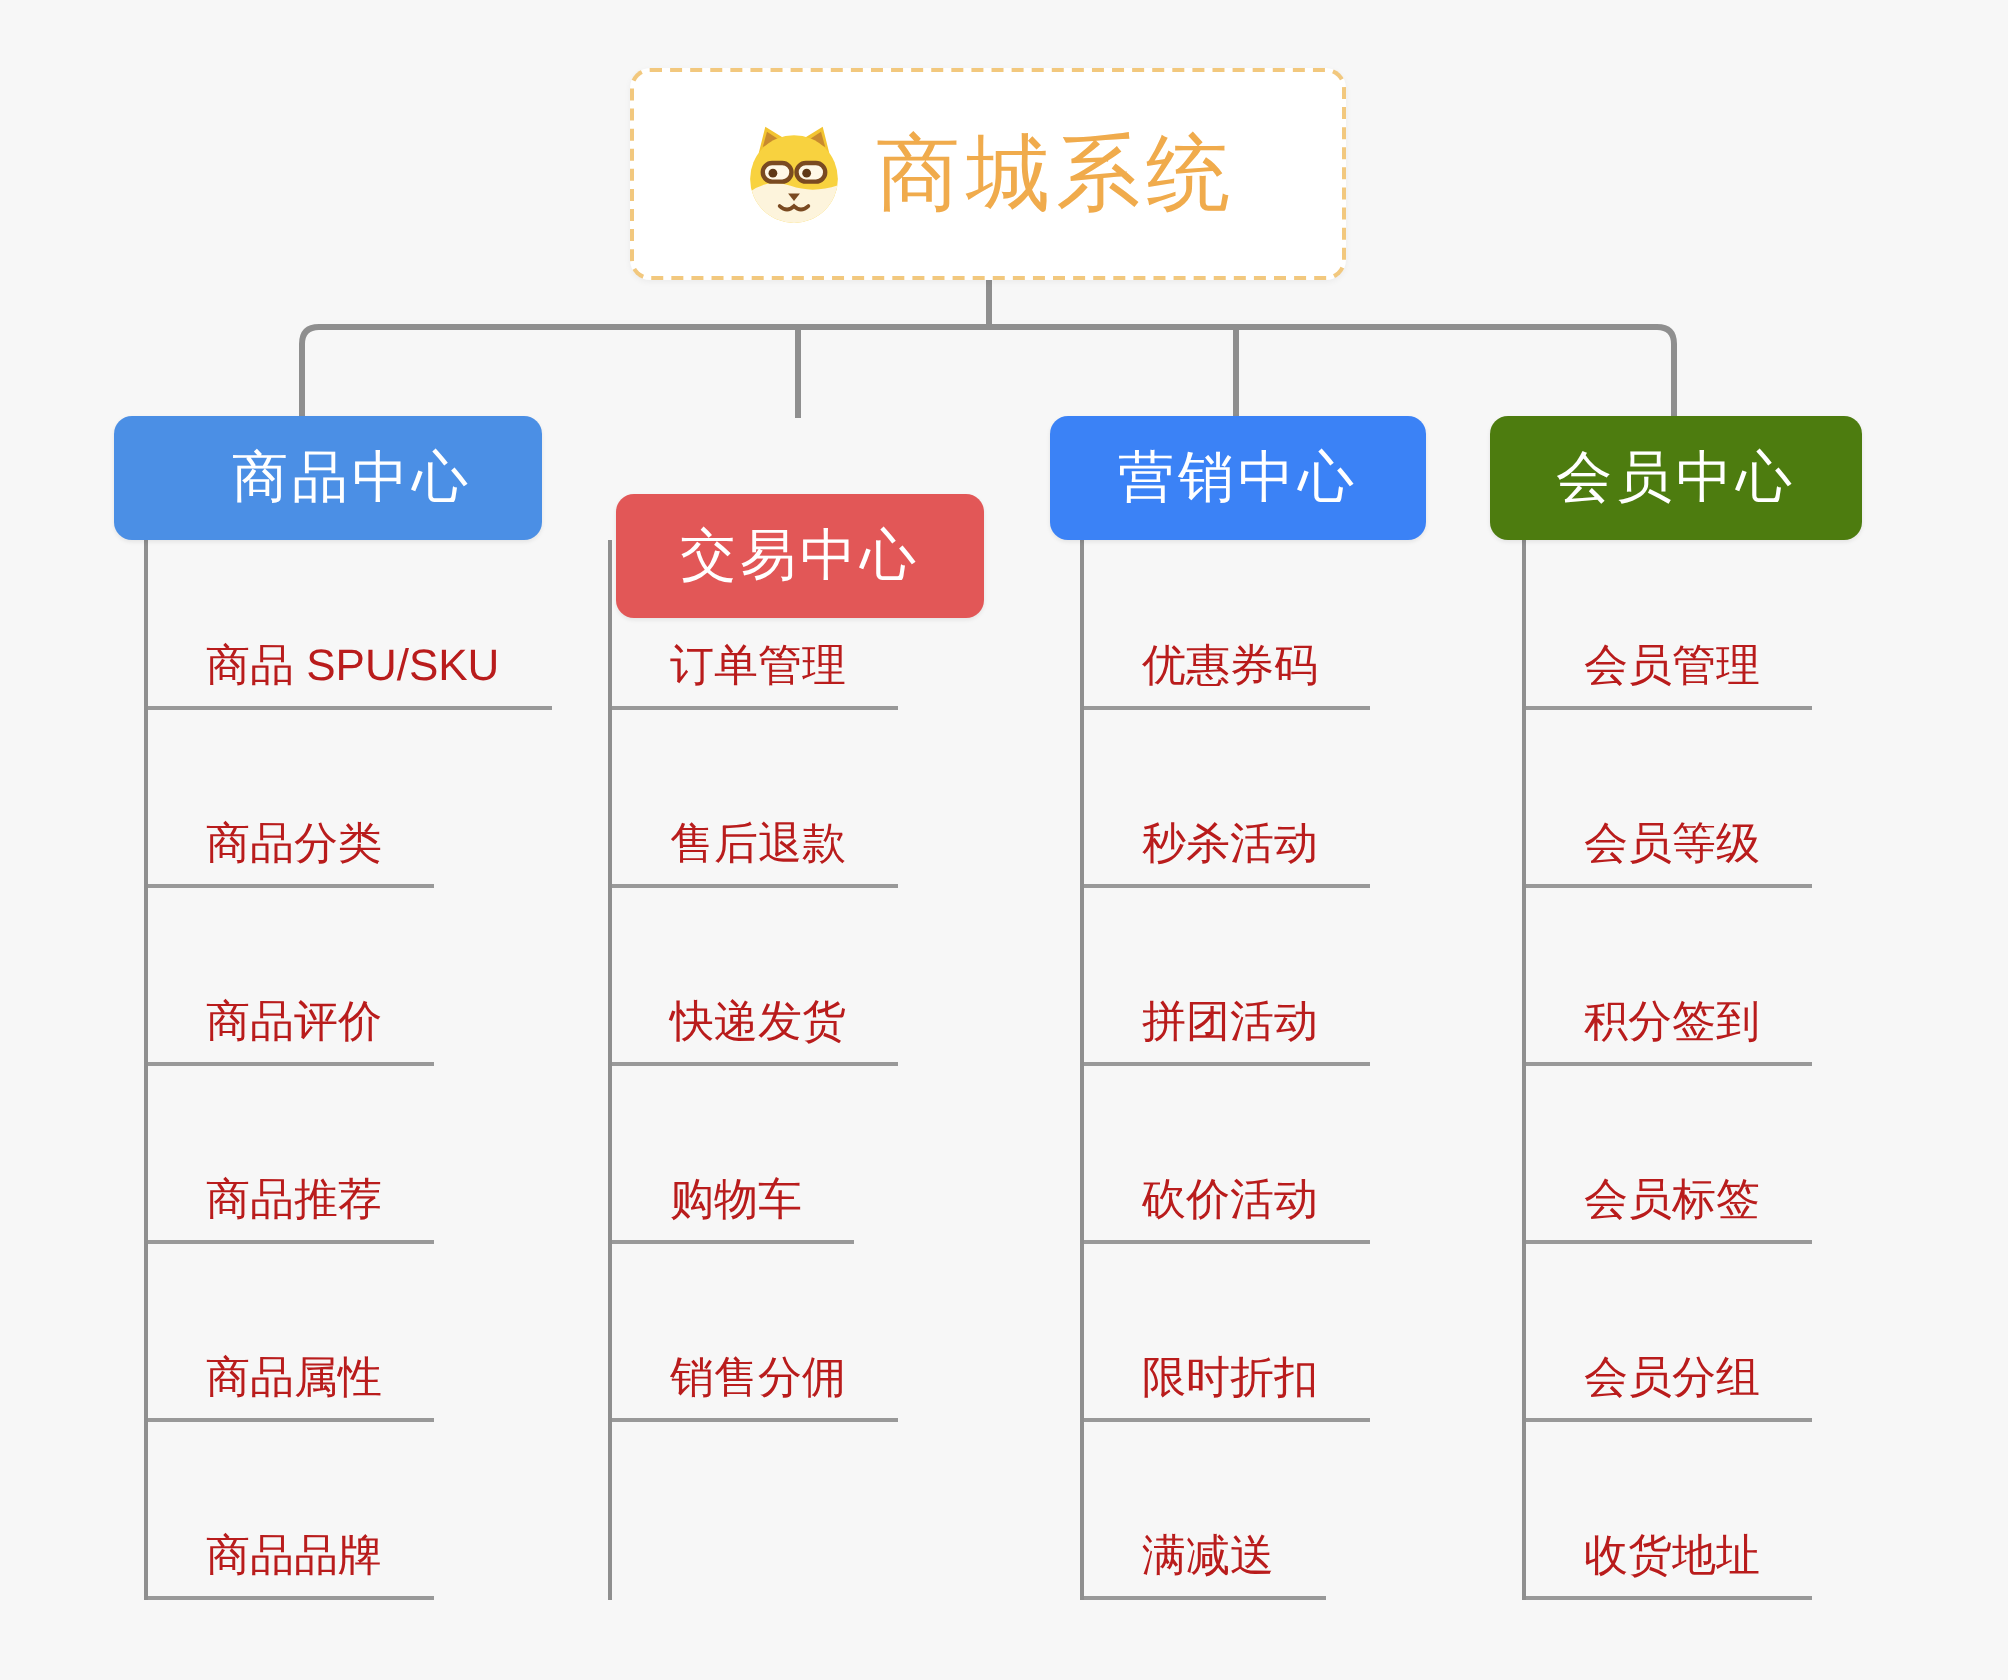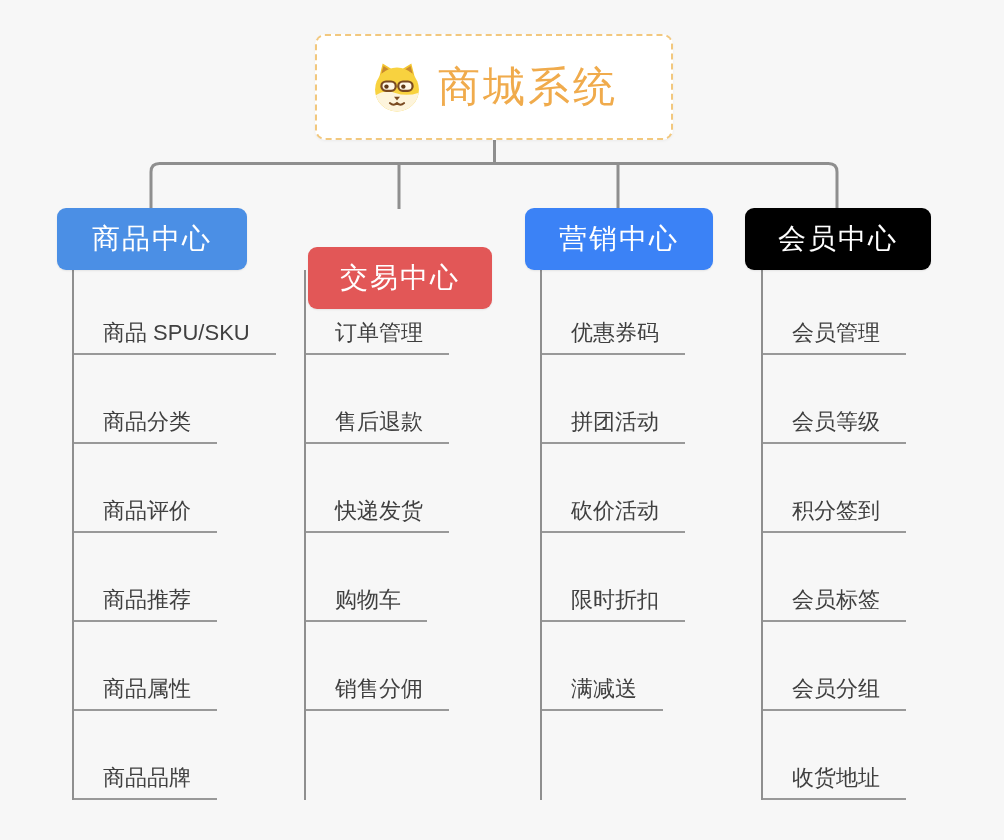--- a/index.html
+++ b/index.html
@@ -40,21 +40,21 @@
   .col::before{
     content:"";position:absolute;left:0;top:4px;width:2px;height:530px;background:#8f8f8f;
   }
   .c0{left:72px;}
   .c1{left:304px;}
   .c2{left:540px;}
   .c3{left:761px;}
   .row{height:89px;display:flex;align-items:flex-end;}
   .leaf{
     display:inline-block;white-space:nowrap;
-    font-size:22px;color:#404040;line-height:1.25;
+    font-size:22px;color:#b91c1c;line-height:1.25;
     padding:0 26px 7px 31px;
     border-bottom:2px solid #999999;
     cursor:pointer;
   }
 </style>
 </head>
 <body style="background: rgb(247, 247, 247);">
 
 <div class="stage">
 
@@ -83,30 +83,30 @@
       <rect x="13.5" y="23.5" width="17" height="11" rx="5.5" fill="#fff8e7" stroke="#7a4a21" stroke-width="2.6"></rect>
       <rect x="33.5" y="23.5" width="17" height="11" rx="5.5" fill="#fff8e7" stroke="#7a4a21" stroke-width="2.6"></rect>
       <circle cx="19.5" cy="29.5" r="2.6" fill="#5f3816"></circle>
       <circle cx="39.5" cy="29.5" r="2.6" fill="#5f3816"></circle>
       <path d="M28.5 41.5 h7 l-3.5 4.5 Z" fill="#7a4a21"></path>
       <path d="M23.5 49 Q28 53 32 49 Q36 53 40.5 49" stroke="#7a4a21" stroke-width="2.2" fill="none" stroke-linecap="round"></path>
     </svg>
     <span class="root-label" style="color: rgb(240, 171, 76);">商城系统</span>
   </div>
 
-  <div class="branch b0" style="background: rgb(75, 143, 229);">
+  <div class="branch b0" style="background: rgb(75, 143, 229); padding-left: 24px;">
     <span>商品中心</span>
   </div>
   <div class="branch b1" style="background: rgb(226, 87, 87);">
     <span>交易中心</span>
   </div>
   <div class="branch b2" style="background: #3b82f6;">
     <span>营销中心</span>
   </div>
-  <div class="branch b3" style="background: #000000;">
+  <div class="branch b3" style="background: #4d7c0f;">
     <span>会员中心</span>
   </div>
 
   <div class="col c0">
     <div class="row">
         <span class="leaf">商品 SPU/SKU</span>
       </div>
     <div class="row">
         <span class="leaf">商品分类</span>
       </div>
@@ -140,20 +140,23 @@
     <div class="row">
         <span class="leaf">销售分佣</span>
       </div>
   </div>
 
   <div class="col c2">
     <div class="row">
         <span class="leaf">优惠券码</span>
       </div>
     <div class="row">
+        <span class="leaf">秒杀活动</span>
+      </div>
+    <div class="row">
         <span class="leaf">拼团活动</span>
       </div>
     <div class="row">
         <span class="leaf">砍价活动</span>
       </div>
     <div class="row">
         <span class="leaf">限时折扣</span>
       </div>
     <div class="row">
         <span class="leaf">满减送</span>

